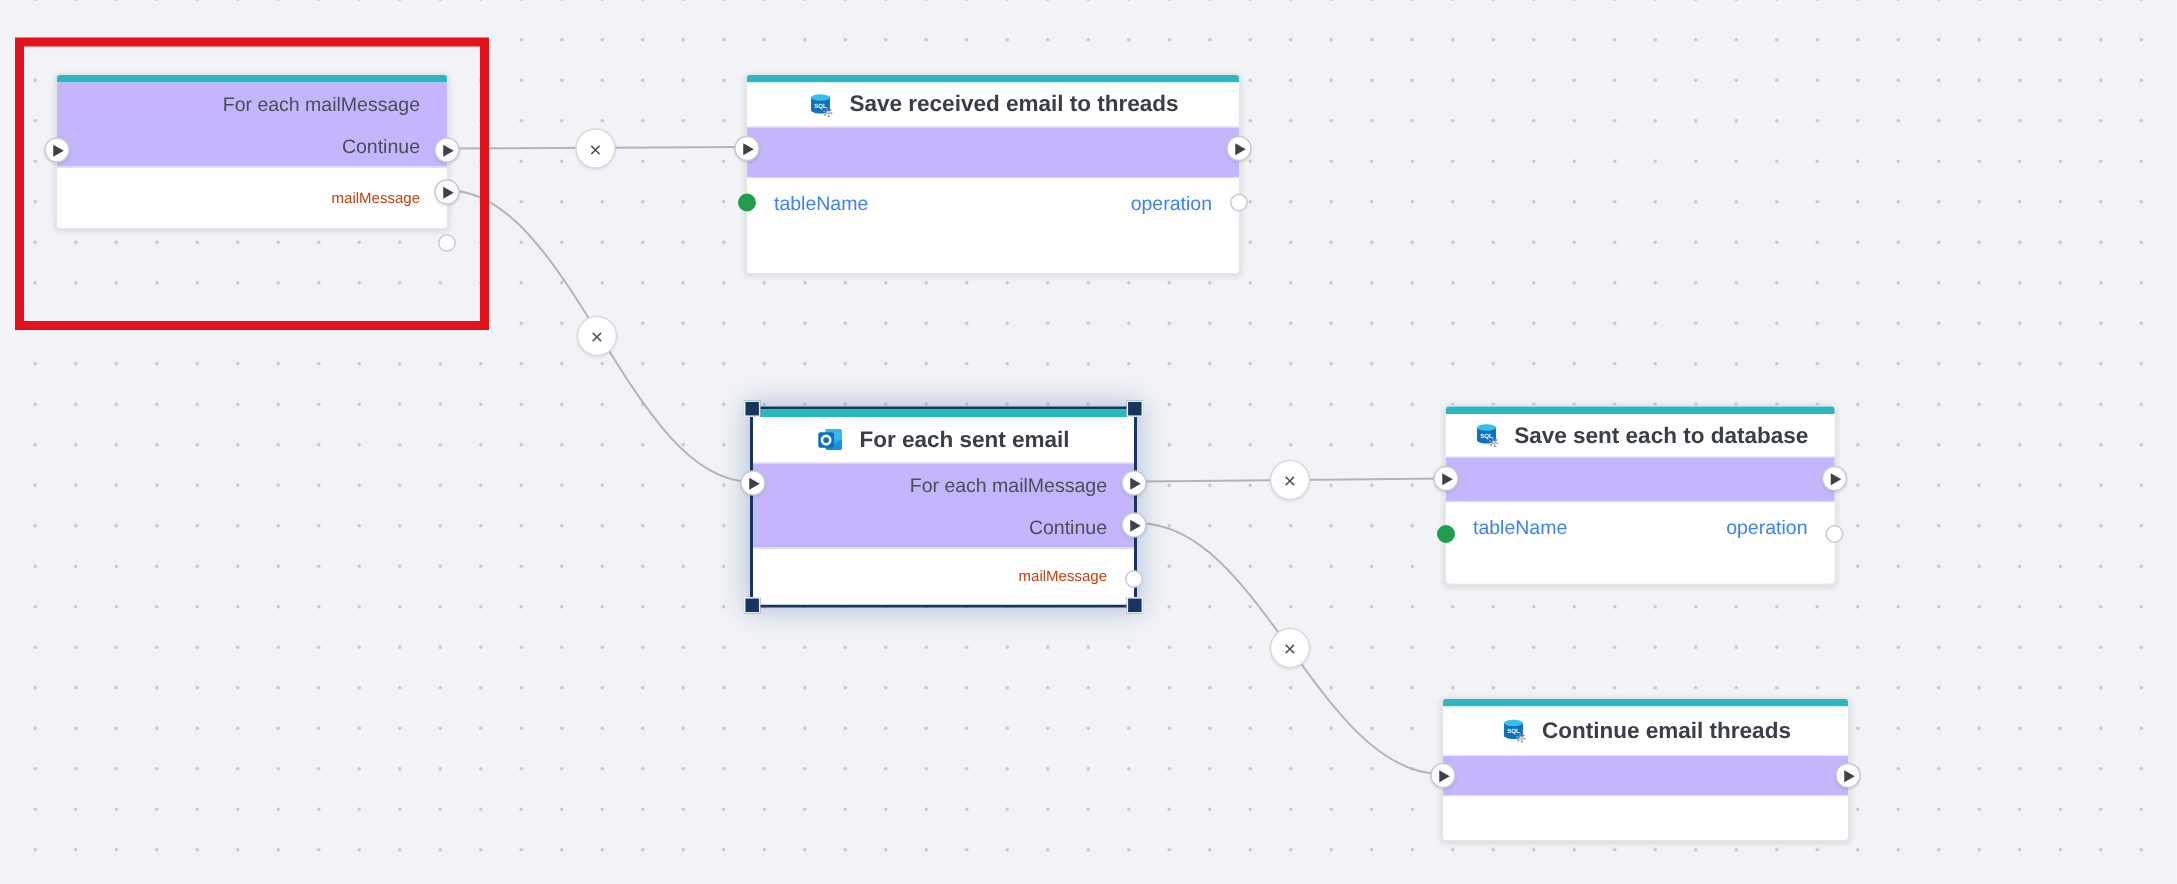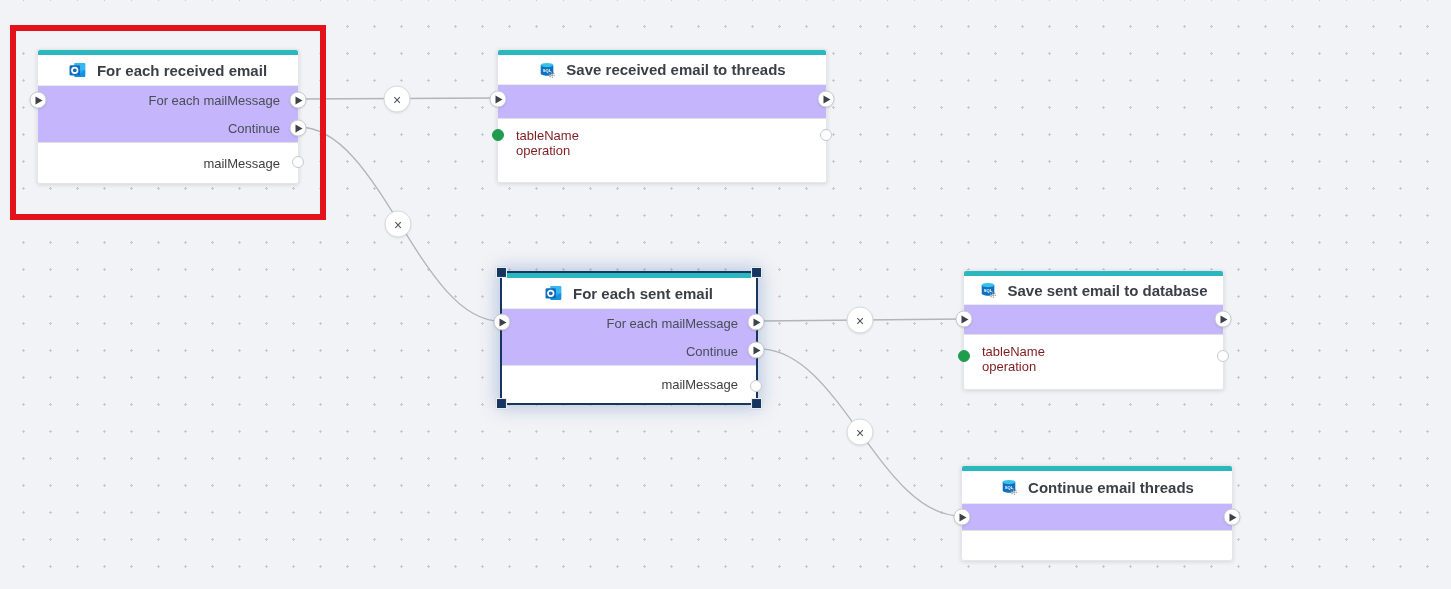--- a/index.html
+++ b/index.html
@@ -23,23 +23,23 @@
   .accent{height:5px;border-radius:2px 2px 0 0;background:#2ab7bd;}
   .nhead{display:flex;align-items:center;justify-content:center;gap:10px;
     background:#fff;border-bottom:1px solid #e9ebee;}
   .ntitle{font-size:15px;font-weight:700;color:#3a3f47;white-space:nowrap;}
   .icon{width:18px;height:18px;flex:0 0 auto;display:block;}
   .fsec{background:#c4b5fd;}
   .frow{display:flex;align-items:center;justify-content:flex-end;
     padding-right:18px;font-size:13px;color:#494e57;height:28px;}
   .dsec{background:#fff;border-top:1px solid #dfe2e5;border-radius:0 0 3px 3px;}
   .drow-right{display:flex;align-items:center;justify-content:flex-end;
-    padding-right:18px;font-size:13px;color:#404040;}
+    padding-right:18px;font-size:10px;color:#c2410c;}
   .drow-split{display:flex;align-items:flex-start;justify-content:space-between;
-    padding:9px 18px 0 18px;font-size:13px;color:#7f1d1d;flex-direction:column;}
+    padding:9px 18px 0 18px;font-size:13px;color:#3b82f6;}
   .port{position:absolute;width:17px;height:17px;border-radius:50%;
     background:#fff;border:1px solid #c7cacf;box-sizing:border-box;
     box-shadow:0 1px 2px rgba(0,0,0,.10);z-index:12;
     display:flex;align-items:center;justify-content:center;}
   .port.pleft{left:0;transform:translate(-50%,-50%);}
   .port.pright{right:0;transform:translate(50%,-50%);}
   .tri{width:0;height:0;border-left:7px solid #3d4148;
     border-top:4.5px solid rgba(0,0,0,0);border-bottom:4.5px solid rgba(0,0,0,0);
     margin-left:2px;}
   .dot{position:absolute;width:12px;height:12px;border-radius:50%;
@@ -81,30 +81,20 @@
     </div>
   <div class="conn-del" style="left:860px;top:320px">
       <span>×</span>
     </div>
   <div class="conn-del" style="left:860px;top:432px">
       <span>×</span>
     </div>
 
   <div class="node" style="left:37px;top:49px;width:262px;">
     <div class="accent"></div>
-    <div class="nhead" style="height:30px;">
-      <svg class="icon" viewBox="0 0 20 20">
-        <rect x="6" y="2.2" width="12" height="15.6" rx="1.2" fill="#28a8ea"></rect>
-        <rect x="6" y="2.2" width="12" height="7.8" rx="1.2" fill="#35b8f1"></rect>
-        <path d="M6 9.6l6 4.2 6-4.2v6.9a1.3 1.3 0 0 1-1.3 1.3H7.3A1.3 1.3 0 0 1 6 16.5z" fill="#1490df"></path>
-        <rect x="0.6" y="4.6" width="11.6" height="11.6" rx="1.6" fill="#0f6cbd"></rect>
-        <circle cx="6.4" cy="10.4" r="3.1" fill="none" stroke="#ffffff" stroke-width="1.9"></circle>
-      </svg>
-      <span class="ntitle">For each received email</span>
-    </div>
     <div class="fsec">
       <div class="frow">
           <span>For each mailMessage</span>
         </div>
       <div class="frow">
           <span>Continue</span>
         </div>
     </div>
     <div class="dsec" style="height:40px;">
       <div class="drow-right" style="height:40px;">
@@ -198,21 +188,21 @@
     <div class="accent"></div>
     <div class="nhead" style="height:28px;">
       <svg class="icon" viewBox="0 0 20 20">
         <path d="M3 4.5v9.3c0 1.35 3.13 2.45 7 2.45s7-1.1 7-2.45V4.5z" fill="#0e70c0"></path>
         <ellipse cx="10" cy="4.5" rx="7" ry="2.4" fill="#35c1e8"></ellipse>
         <text x="10" y="12.2" font-size="4.6" font-weight="bold" fill="#ffffff" text-anchor="middle">SQL</text>
         <circle cx="15.4" cy="15.4" r="2.7" fill="none" stroke="#969ca3" stroke-width="1.5" stroke-dasharray="1.3 1.5"></circle>
         <circle cx="15.4" cy="15.4" r="1.5" fill="#969ca3"></circle>
         <circle cx="15.4" cy="15.4" r="0.7" fill="#ffffff"></circle>
       </svg>
-      <span class="ntitle">Save sent email to database</span>
+      <span class="ntitle">Save sent each to database</span>
     </div>
     <div class="fsec" style="height:29px;"></div>
     <div class="dsec" style="height:54px;">
       <div class="drow-split">
         <span>tableName</span>
         <span>operation</span>
       </div>
     </div>
     <span class="port pleft" style="top:48px;">
         <i class="tri"></i>

